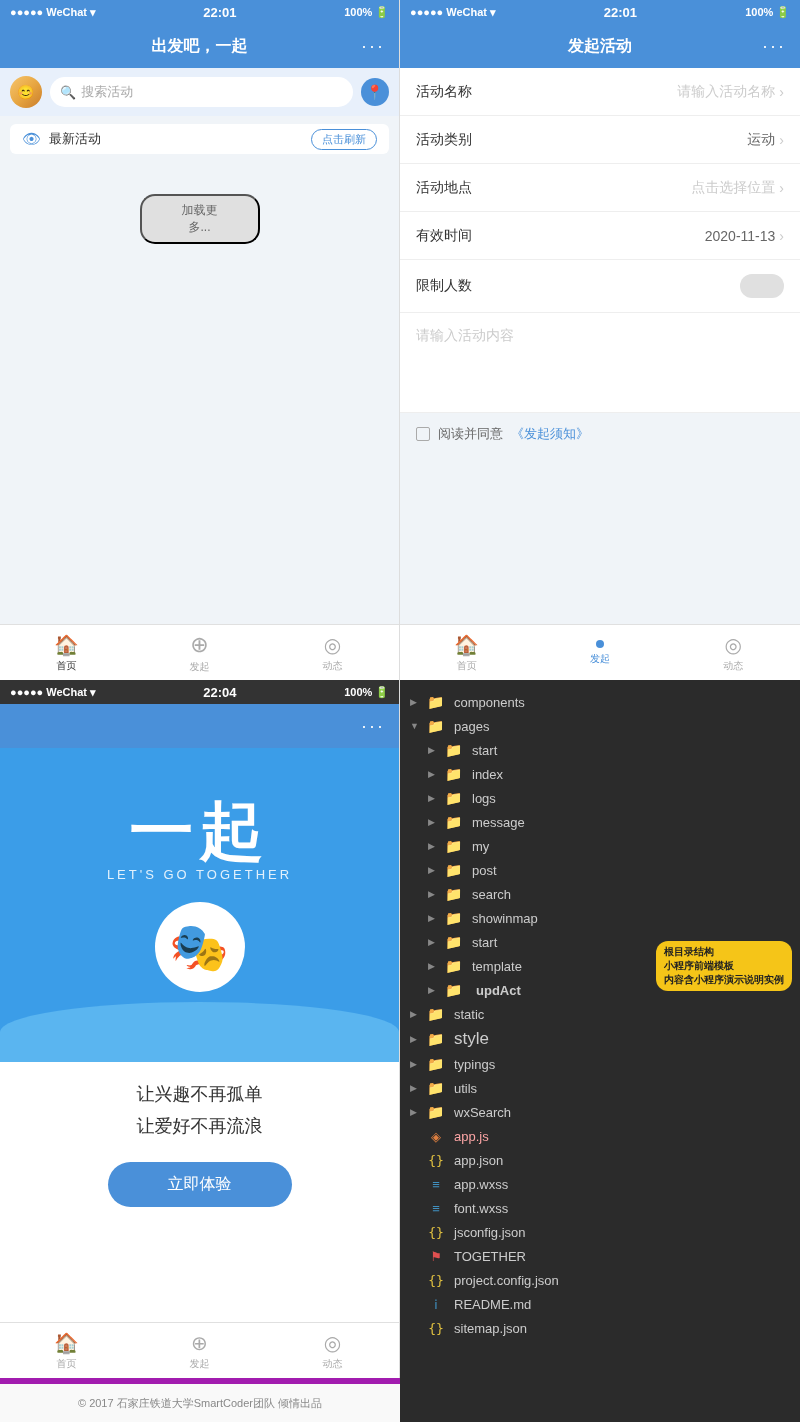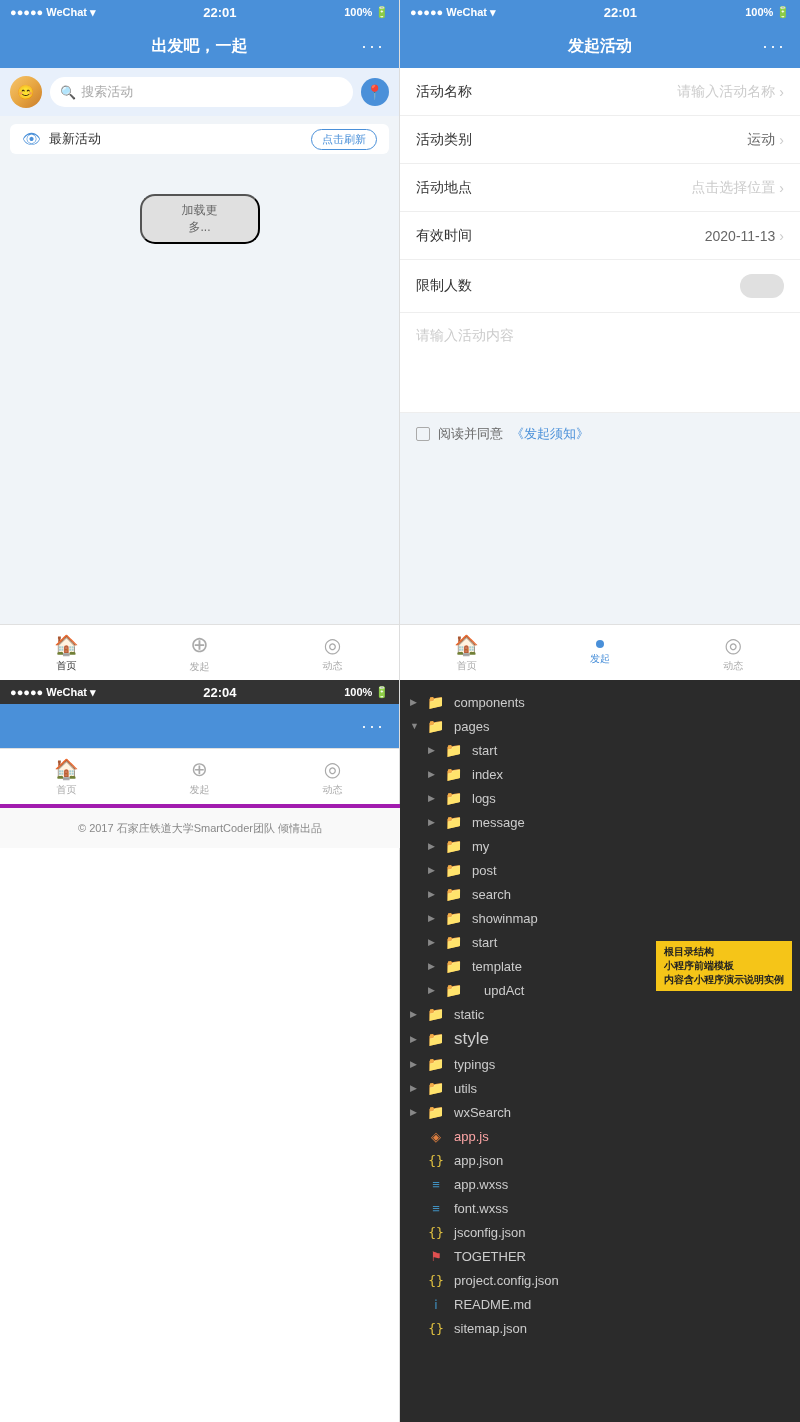--- a/index.html
+++ b/index.html
@@ -438,21 +438,21 @@
       gap: 4px;
       cursor: pointer;
       position: relative;
     }
 
     
     .page-footer {
       width: 400px;
       height: 44px;
       background: #f9f9f9;
-      border-top: 4px solid #a21caf;
+      border-top: 6px solid #a21caf;
       display: flex;
       align-items: center;
       justify-content: center;
       font-size: 11px;
       color: #888;
     }
 
     .bottom-wrapper {
       position: relative;
       display: flex;
@@ -607,20 +607,32 @@
       <div style="display:flex;align-items:center;gap:3px;">
         <span>100%</span>
         <span>🔋</span>
       </div>
     </div>
 
     <div class="phone3-header">
       <span class="dots">···</span>
     </div>
 
+    <div class="phone3-content">
+      <div class="chinese-big">一起</div>
+      <div class="english-sub">LET'S GO TOGETHER</div>
+      <div class="avatar-mascot">🎭</div>
+      <div class="wave-section"></div>
+
+      <div class="phone3-lower">
+        <div class="slogan1">让兴趣不再孤单</div>
+        <div class="slogan2">让爱好不再流浪</div>
+        <button class="experience-btn">立即体验</button>
+      </div>
+    </div>
 
     <div class="phone3-bottom-nav">
       <div class="nav-item">
         <span class="nav-icon">🏠</span>
         <span class="nav-label">首页</span>
       </div>
       <div class="nav-item">
         <span class="nav-icon">⊕</span>
         <span class="nav-label">发起</span>
       </div>
@@ -688,26 +700,26 @@
       </div>
       <div class="tree-item" style="padding-left: 28px;">
         <span style="width: 12px; font-size: 9px; color: rgb(136, 136, 136); display: inline-block; flex-shrink: 0;">▶</span>
         <span style="width: 20px; text-align: center; flex-shrink: 0;"><span style="color:#5080c0;font-size:14px;">📁</span></span>
         <span style="font-size: 13px; color: rgb(204, 204, 204); margin-left: 4px;">start</span>
       </div>
       <div class="tree-item" style="padding-left: 28px; position: relative;">
         <span style="width: 12px; font-size: 9px; color: rgb(136, 136, 136); display: inline-block; flex-shrink: 0;">▶</span>
         <span style="width: 20px; text-align: center; flex-shrink: 0;"><span style="color:#e05050;font-size:14px;">📁</span></span>
         <span style="font-size: 13px; color: rgb(204, 204, 204); margin-left: 4px;">template</span>
-        <div style="position: absolute; right: 8px; top: 50%; transform: translateY(-50%); background: rgb(245, 197, 24); color: rgb(34, 34, 34); font-size: 10px; padding: 4px 8px; border-radius: 0; white-space: nowrap; font-weight: 700; line-height: 1.4; --arrow: before;">根目录结构<br>小程序前端模板<br>内容含小程序演示说明实例</div>
-      </div>
-      <div class="tree-item" style="padding-left: 28px;">
-        <span style="width: 12px; font-size: 9px; color: rgb(136, 136, 136); display: inline-block; flex-shrink: 0;">▶</span>
-        <span style="width: 20px; text-align: center; flex-shrink: 0;"><span style="color:#5080c0;font-size:14px;">📁</span></span>
-        <span style="font-size: 13px; color: rgb(204, 204, 204); margin-left: 16px;">updAct</span>
+        <div style="position: absolute; right: 8px; top: 50%; transform: translateY(-50%); background: rgb(245, 197, 24); color: rgb(34, 34, 34); font-size: 10px; padding: 4px 8px; border-radius: 12px; white-space: nowrap; font-weight: 700; line-height: 1.4; --arrow: before;">根目录结构<br>小程序前端模板<br>内容含小程序演示说明实例</div>
+      </div>
+      <div class="tree-item" style="padding-left: 28px;">
+        <span style="width: 12px; font-size: 9px; color: rgb(136, 136, 136); display: inline-block; flex-shrink: 0;">▶</span>
+        <span style="width: 20px; text-align: center; flex-shrink: 0;"><span style="color:#5080c0;font-size:14px;">📁</span></span>
+        <span style="font-size: 13px; color: rgb(204, 204, 204); margin-left: 8px; font-weight: bold;">updAct</span>
       </div>
       <div class="tree-item" style="padding-left: 10px;">
         <span style="width: 12px; font-size: 9px; color: rgb(136, 136, 136); display: inline-block; flex-shrink: 0;">▶</span>
         <span style="width: 20px; text-align: center; flex-shrink: 0;"><span style="color:#5080c0;font-size:14px;">📁</span></span>
         <span style="font-size: 13px; color: rgb(204, 204, 204); margin-left: 4px;">static</span>
       </div>
       <div class="tree-item" style="padding-left: 10px;">
         <span style="width: 12px; font-size: 9px; color: rgb(136, 136, 136); display: inline-block; flex-shrink: 0;">▶</span>
         <span style="width: 20px; text-align: center; flex-shrink: 0;"><span style="color:#5080c0;font-size:14px;">📁</span></span>
         <span style="font-size: 17px; color: rgb(204, 204, 204); margin-left: 4px;">style</span>

